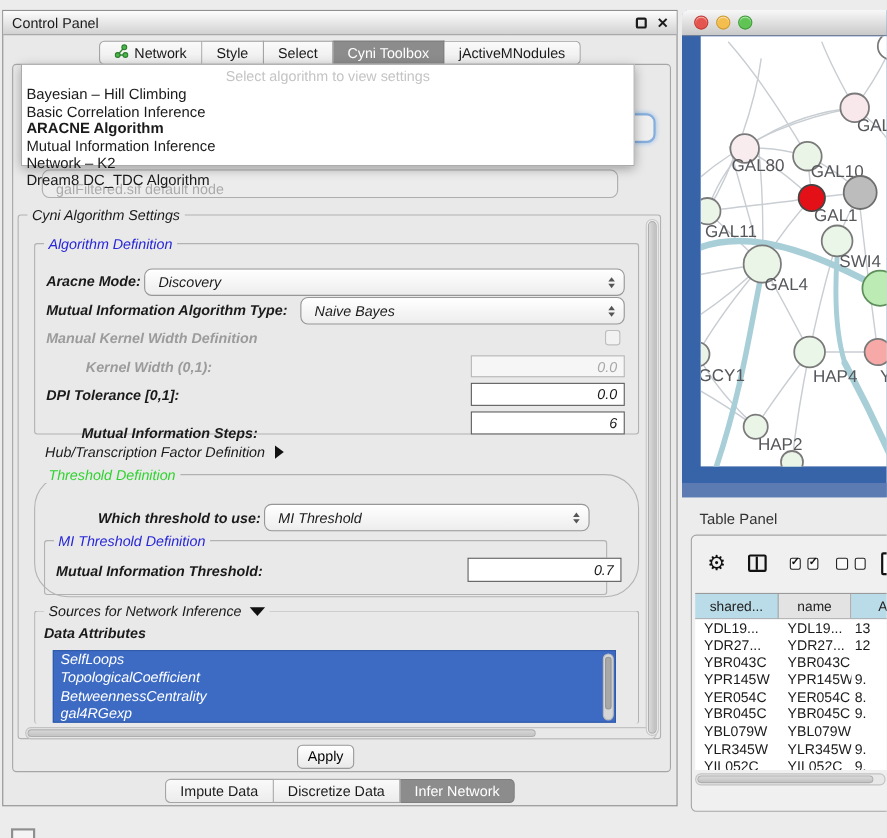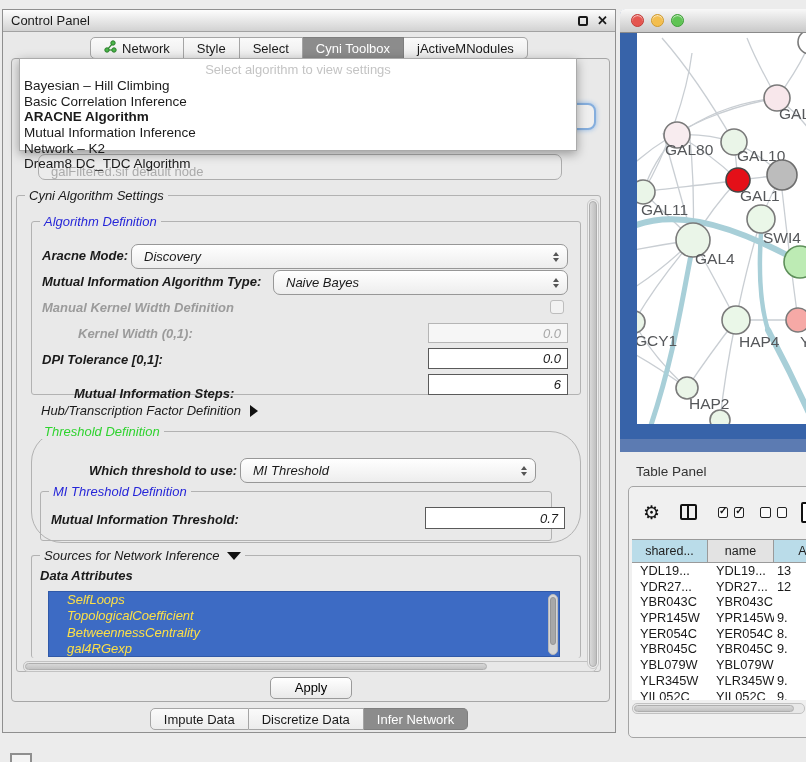--- a/index.html
+++ b/index.html
@@ -45,28 +45,28 @@
 .legend { position:absolute; top:-8px; left:8px; background:#E9E9E9; padding:0 4px; font-size:13px; white-space:nowrap; display:flex; align-items:center; gap:7px; }
 .lbl { position:absolute; font-size:13px; font-weight:bold; white-space:nowrap; }
 .lbl.dis { color:#9B9B9B; }
 
 .cbx { position:absolute; width:14px; height:14px; border:1px solid #BDBDBD; border-radius:3px; background:#F2F2F2; }
 
 .tri-right { width:0; height:0; border-top:6px solid transparent; border-bottom:6px solid transparent; border-left:8px solid #111; display:inline-block; }
 .tri-down { width:0; height:0; border-left:7px solid transparent; border-right:7px solid transparent; border-top:8px solid #111; display:inline-block; }
 
 .blist { position:absolute; background:#3D6BC4; border:1px solid #3059A8; overflow:hidden; }
-.blist .bitem { color:#fde047; font-size:13px; line-height:16.4px; padding-left:18px; white-space:nowrap; }
+.blist .bitem { color:#ffffff; font-size:13px; line-height:16.4px; padding-left:6px; white-space:nowrap; }
 
 .vsb { position:absolute; background:#EFEFEF; border:1px solid #C8C8C8; border-radius:6px; }
 .vsb .thumb { position:absolute; left:1px; right:1px; background:linear-gradient(90deg,#DADADA,#BFBFBF); border:1px solid #AEAEAE; border-radius:5px; }
 .hsb { position:absolute; background:#E8E8E8; border:1px solid #C2C2C2; border-radius:5px; }
 .hsb .thumb { position:absolute; top:1px; bottom:1px; background:linear-gradient(#D8D8D8,#C2C2C2); border:1px solid #AEAEAE; border-radius:4px; }
 
-.btn { position:absolute; left:258px; top:618px; width:82px; height:22px; border:1px solid #9A9A9A; border-radius:5px; background:linear-gradient(#FFFFFF,#E9E9E9); font-size:13px; text-align:center; line-height:20px; }
+.btn { position:absolute; left:258px; top:618px; width:52px; height:22px; border:1px solid #9A9A9A; border-radius:5px; background:linear-gradient(#FFFFFF,#E9E9E9); font-size:13px; text-align:center; line-height:20px; }
 
 
 .netwin { position:absolute; left:620px; top:9px; width:200px; height:443px; background:#3763A9; border-radius:6px 6px 0 0; }
 .net-titlebar { height:24px; background:linear-gradient(#F8F8F8,#C9C9C9); border-radius:5px 5px 0 0; border-bottom:1px solid #8A8A8A; position:relative; }
 .light { width:13px; height:13px; border-radius:50%; position:absolute; top:5px; box-shadow:inset 0 1px 1px rgba(255,255,255,.7); }
 .light.red { left:11px; background:#E5554F; border:1px solid #C23B36; }
 .light.yellow { left:31px; background:#F3BE4E; border:1px solid #CE9A2E; }
 .light.green { left:51px; background:#5FC454; border:1px solid #3E9E38; }
 .net-canvas { position:absolute; left:17px; top:24px; width:183px; height:391px; background:#FFF; overflow:hidden; }
 .net-bottom-strip { position:absolute; left:0; bottom:0; height:13px; width:100%; background:#5C7BB2; }

